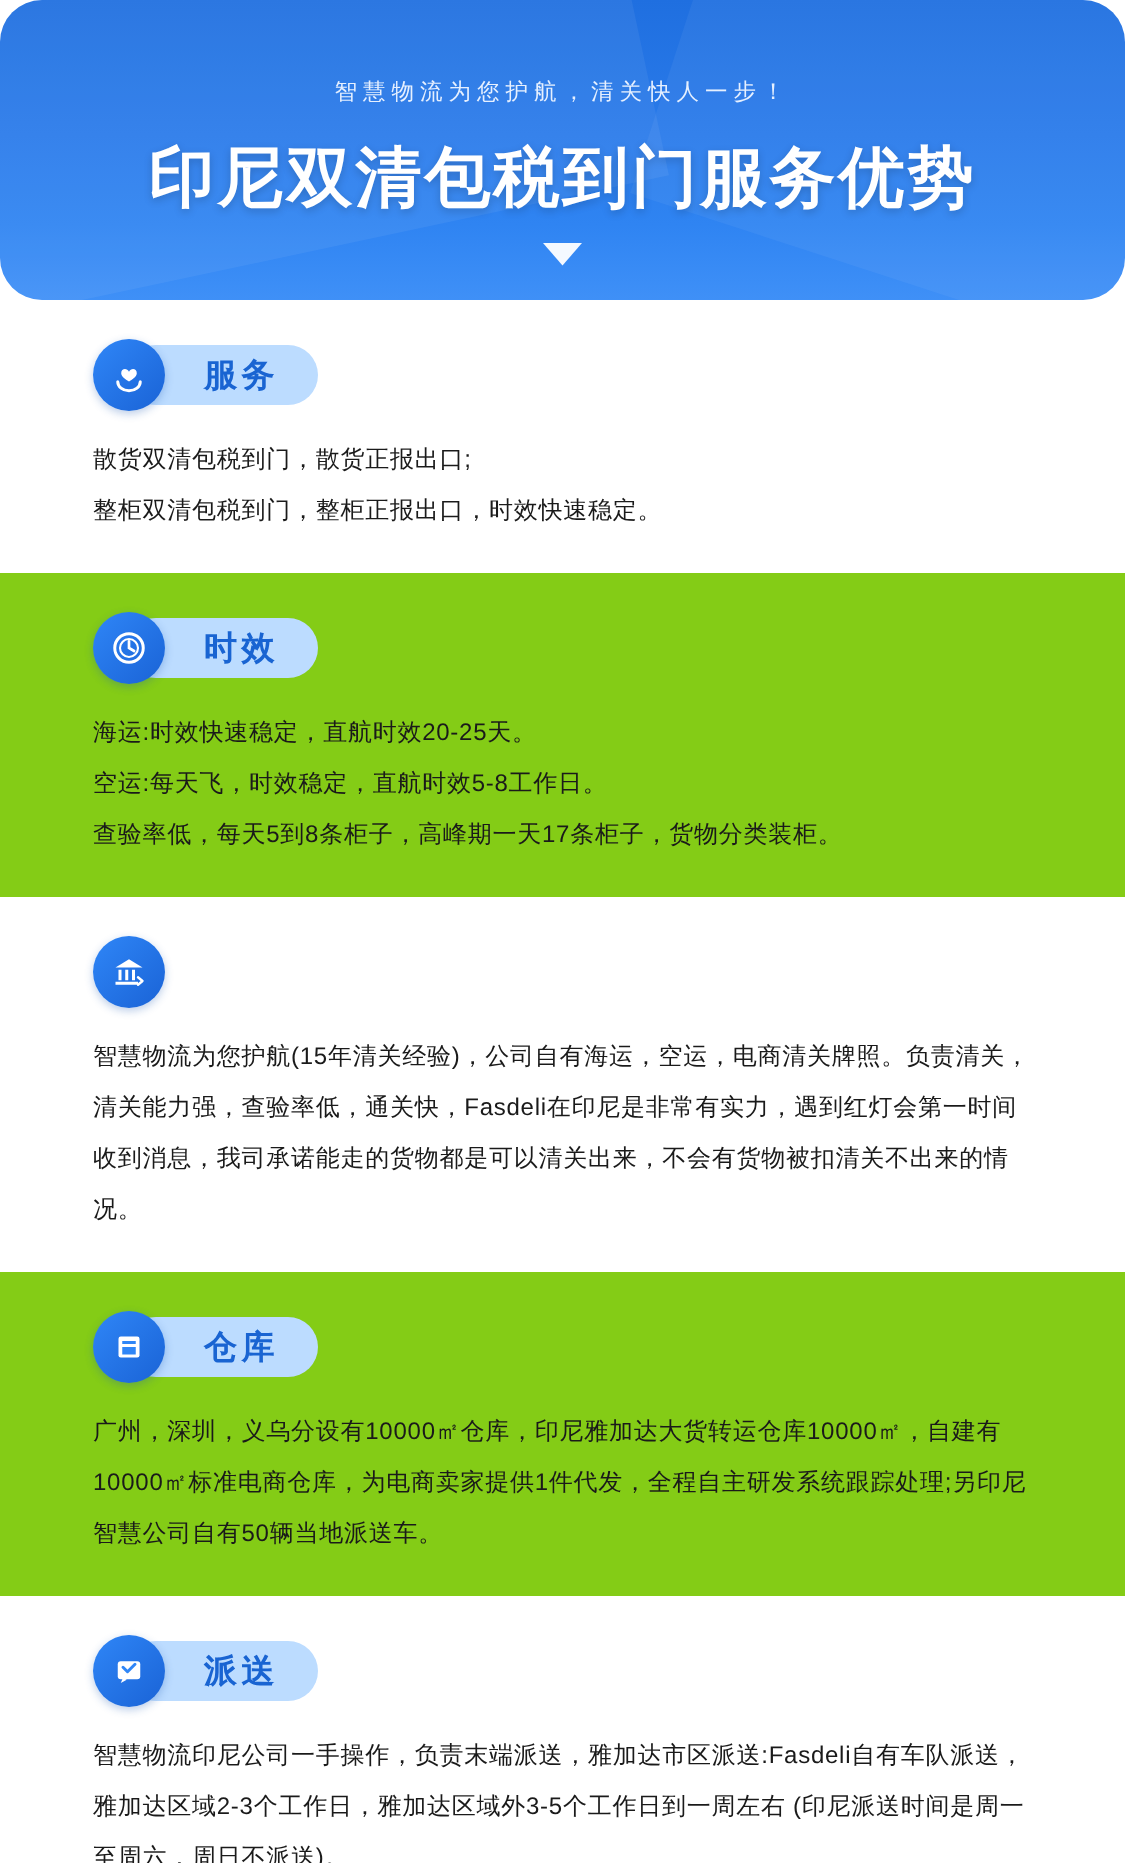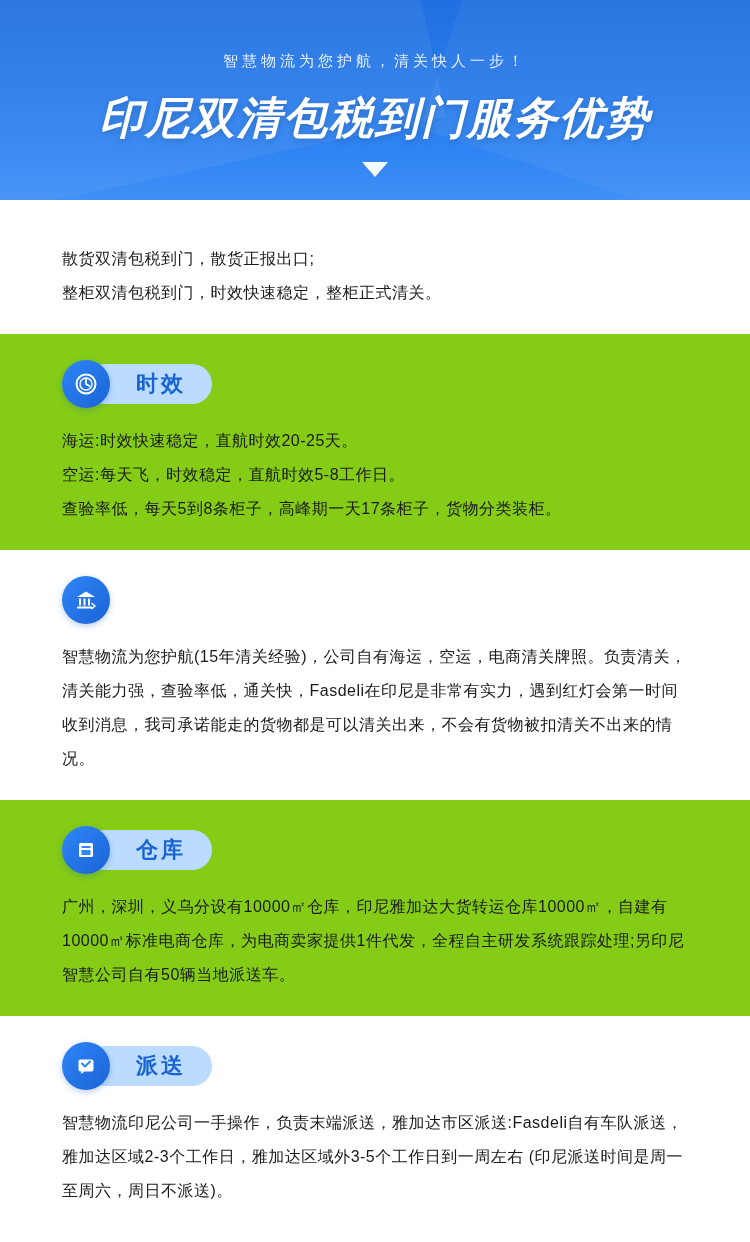--- a/index.html
+++ b/index.html
@@ -17,20 +17,21 @@
     background: #ffffff;
   }
 
   
   .header {
     position: relative;
     width: 750px;
     height: 200px;
     background: linear-gradient(180deg, #1f6fe0 0%, #2a7bea 45%, #2f84f2 75%, #3f90f7 100%);
     overflow: hidden;
+    border-radius: 28px;
   }
   .header::before {
     content: "";
     position: absolute;
     left: -60px; top: -130px;
     width: 480px; height: 300px;
     background: rgba(255,255,255,0.06);
     transform: rotate(-12deg);
   }
   .header::after {
@@ -53,21 +54,20 @@
     letter-spacing: 4px;
     font-weight: 400;
   }
   .header-title {
     margin-top: 18px;
     color: #ffffff;
     font-size: 44px;
     font-weight: bold;
     letter-spacing: 2px;
     text-shadow: 0 2px 6px rgba(0,0,0,0.18);
-    font-style: italic;
   }
   .header-arrow {
     margin: 14px auto 0;
     width: 0; height: 0;
     border-left: 13px solid transparent;
     border-right: 13px solid transparent;
     border-top: 15px solid #ffffff;
     opacity: .95;
   }
 
@@ -131,23 +131,34 @@
 
   <div class="header">
     <div class="header-inner">
       <div class="header-sub">智慧物流为您护航，清关快人一步！</div>
       <div class="header-title">印尼双清包税到门服务优势</div>
       <div class="header-arrow"></div>
     </div>
   </div>
 
   <div class="section plain">
+    <div class="sec-head">
+      <div class="sec-icon">
+        <svg width="30" height="30" viewBox="0 0 30 30">
+          <path d="M15 12.8c-1.3-2.6-5.2-2.3-5.2 1 0 2.3 3.2 4.3 5.2 5.6 2-1.3 5.2-3.3 5.2-5.6 0-3.3-3.9-3.6-5.2-1z" fill="#fff"></path>
+          <path d="M7.5 19.5c0 3.3 3.3 6 7.5 6s7.5-2.7 7.5-6" stroke="#fff" stroke-width="2" fill="none" stroke-linecap="round"></path>
+        </svg>
+      </div>
+      <div class="sec-pill">
+        <span class="sec-pill-label">服务</span>
+      </div>
+    </div>
     <div class="sec-body">
       <p>散货双清包税到门，散货正报出口;</p>
-      <p>整柜双清包税到门，时效快速稳定，整柜正式清关。</p>
+      <p>整柜双清包税到门，整柜正报出口，时效快速稳定。</p>
     </div>
   </div>
 
   <div class="section shade">
     <div class="sec-head">
       <div class="sec-icon">
         <svg width="30" height="30" viewBox="0 0 30 30">
           <circle cx="15" cy="15" r="9.5" fill="none" stroke="#fff" stroke-width="2"></circle>
           <circle cx="15" cy="15" r="6" fill="none" stroke="#fff" stroke-width="1.4"></circle>
           <path d="M15 10.5V15l3.4 2" stroke="#fff" stroke-width="1.8" fill="none" stroke-linecap="round"></path>

